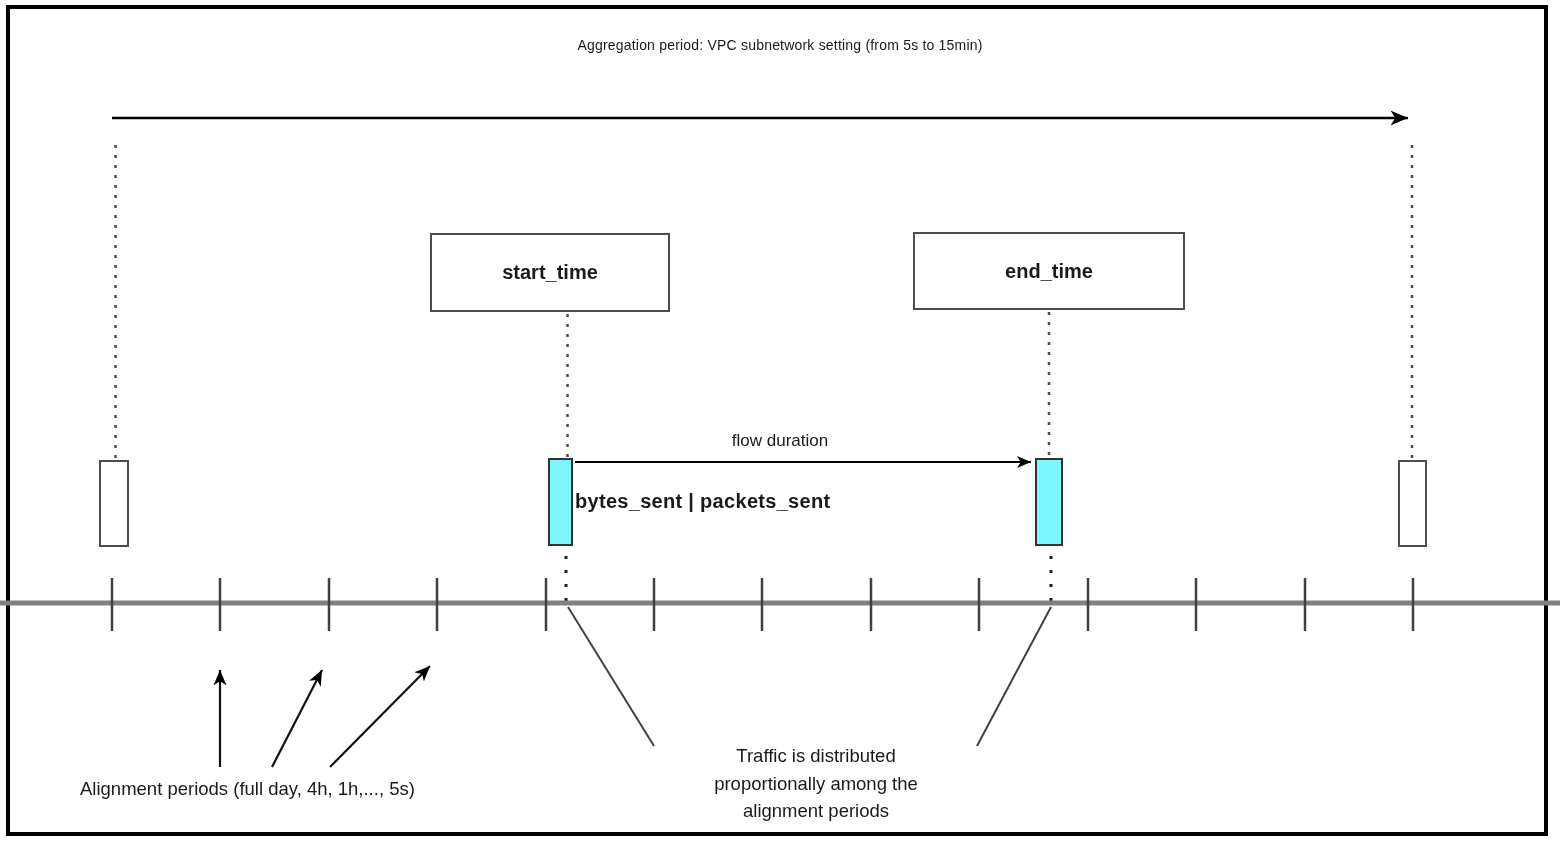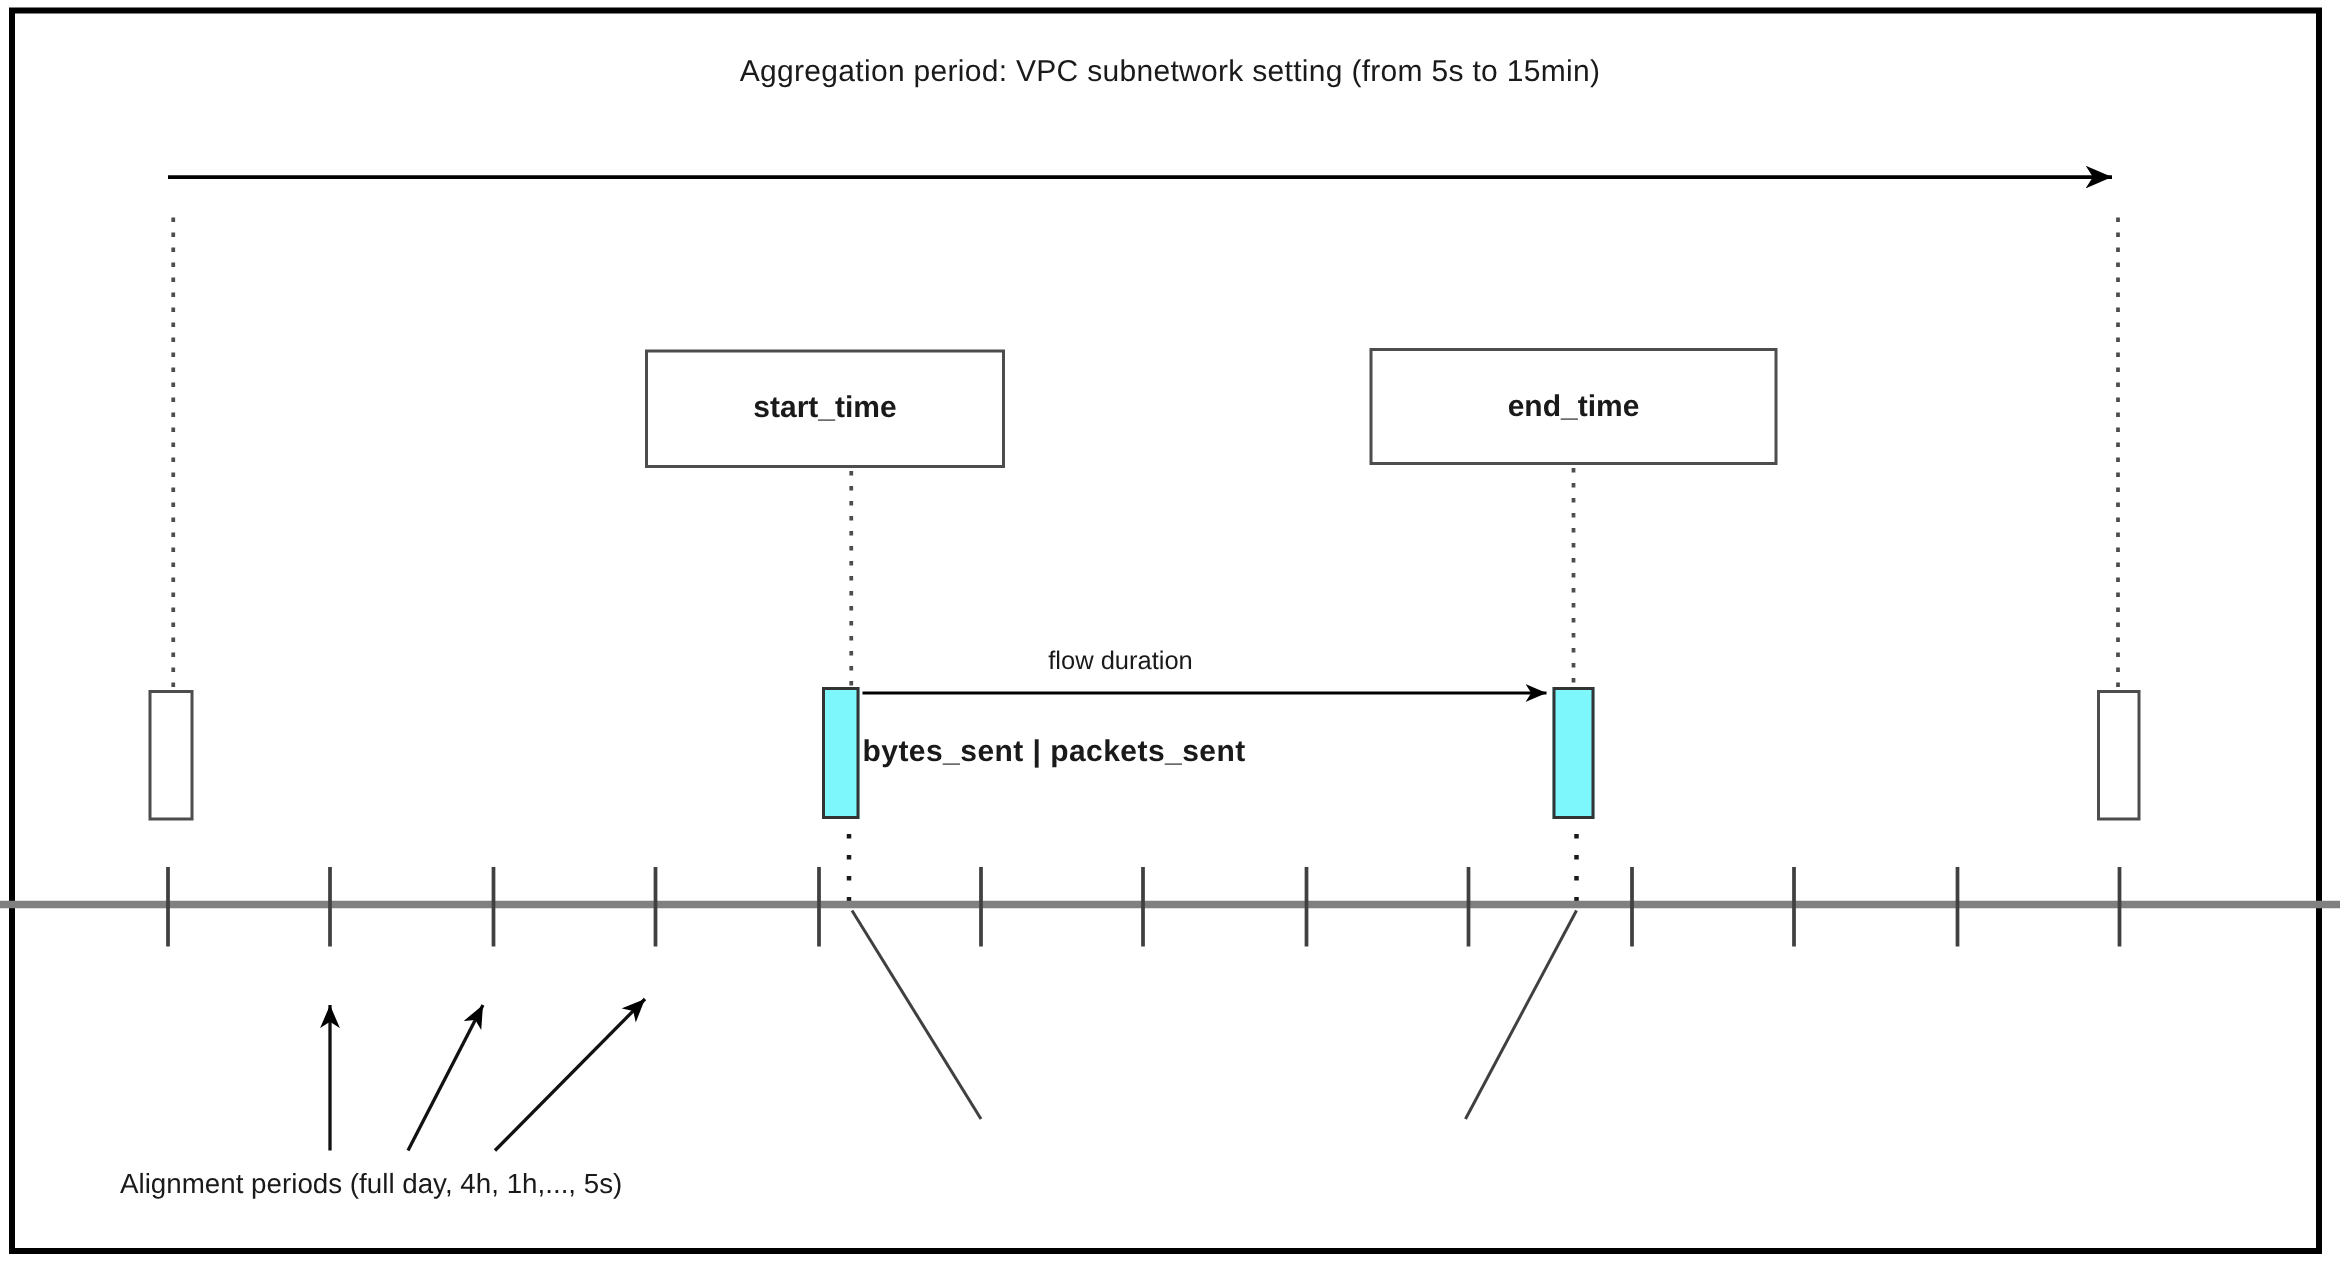--- a/index.html
+++ b/index.html
@@ -2,35 +2,35 @@
 <html><head>
 <meta charset="utf-8">
 <style>
   html,body{margin:0;padding:0;background:#fff;}
   #canvas{
     position:relative;width:1560px;height:846px;background:#ffffff;
     font-family:"Liberation Sans",sans-serif;color:#1a1a1a;overflow:hidden;
   }
   .abs{position:absolute;}
   #frame{left:6px;top:5px;width:1534px;height:823px;border:4px solid #000;}
-  #title{left:0;top:37px;width:1560px;text-align:center;font-size:20px;letter-spacing:.2px;}
+  #title{left:0;top:37px;width:1560px;text-align:center;font-size:14px;letter-spacing:.2px;}
   svg.layer{left:0;top:0;width:1560px;height:846px;pointer-events:none;}
   .timebox{
     border:2.5px solid #4d4d4d;background:#fff;display:flex;align-items:center;justify-content:center;
     font-weight:bold;font-size:20px;box-sizing:border-box;
   }
   #start-box{left:430px;top:233px;width:240px;height:79px;}
   #end-box{left:913px;top:232px;width:272px;height:78px;}
   .edge-rect{border:2.5px solid #4d4d4d;background:#fff;box-sizing:border-box;}
   #edge-rect-left{left:99px;top:460px;width:30px;height:87px;}
   #edge-rect-right{left:1398px;top:460px;width:29px;height:87px;}
   .flow-rect{border:2px solid #333;background:#7df7fc;box-sizing:border-box;}
   #flow-rect-start{left:548px;top:458px;width:25px;height:88px;}
   #flow-rect-end{left:1035px;top:458px;width:28px;height:88px;}
-  #flow-duration-label{left:667px;top:431px;width:160px;text-align:center;font-size:17px;}
+  #flow-duration-label{left:700px;top:431px;width:160px;text-align:center;font-size:17px;}
   #metrics-label{left:575px;top:490px;width:460px;text-align:left;font-weight:bold;font-size:20px;letter-spacing:.3px;}
   #alignment-label{left:52px;top:778px;font-size:18.5px;margin-left:28px;}
   #traffic-note{left:685px;top:742px;width:262px;text-align:center;font-size:18.5px;line-height:27.5px;}
 </style>
 </head>
 <body>
 
 <div id="canvas">
 
   <div id="frame" class="abs"></div>
@@ -95,14 +95,19 @@
 
   <div id="flow-rect-start" class="abs flow-rect"></div>
   <div id="flow-rect-end" class="abs flow-rect"></div>
 
   <div id="flow-duration-label" class="abs">flow duration</div>
 
   <div id="metrics-label" class="abs">bytes_sent | packets_sent</div>
 
   <div id="alignment-label" class="abs">Alignment periods (full day, 4h, 1h,..., 5s)</div>
 
+  <div id="traffic-note" class="abs">
+    <div>Traffic is distributed</div>
+    <div>proportionally among the</div>
+    <div>alignment periods</div>
+  </div>
 
 </div>
 
 </body></html>

